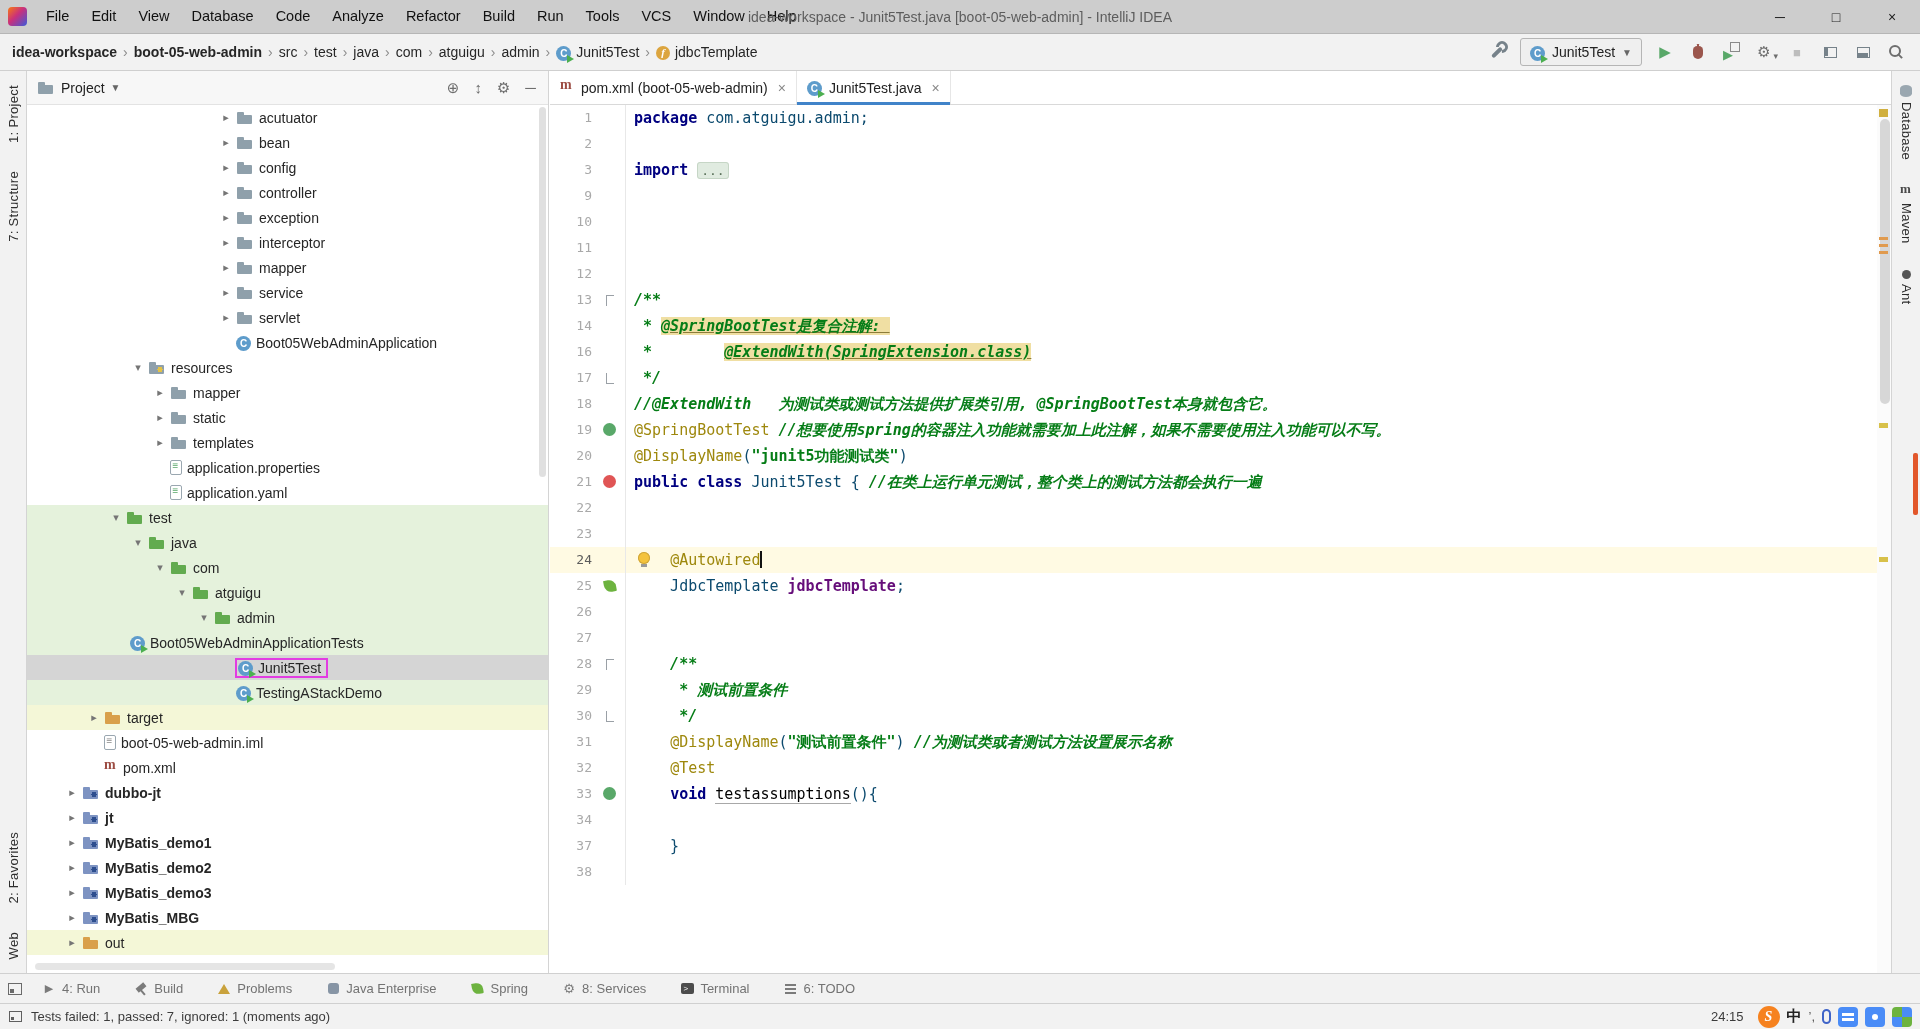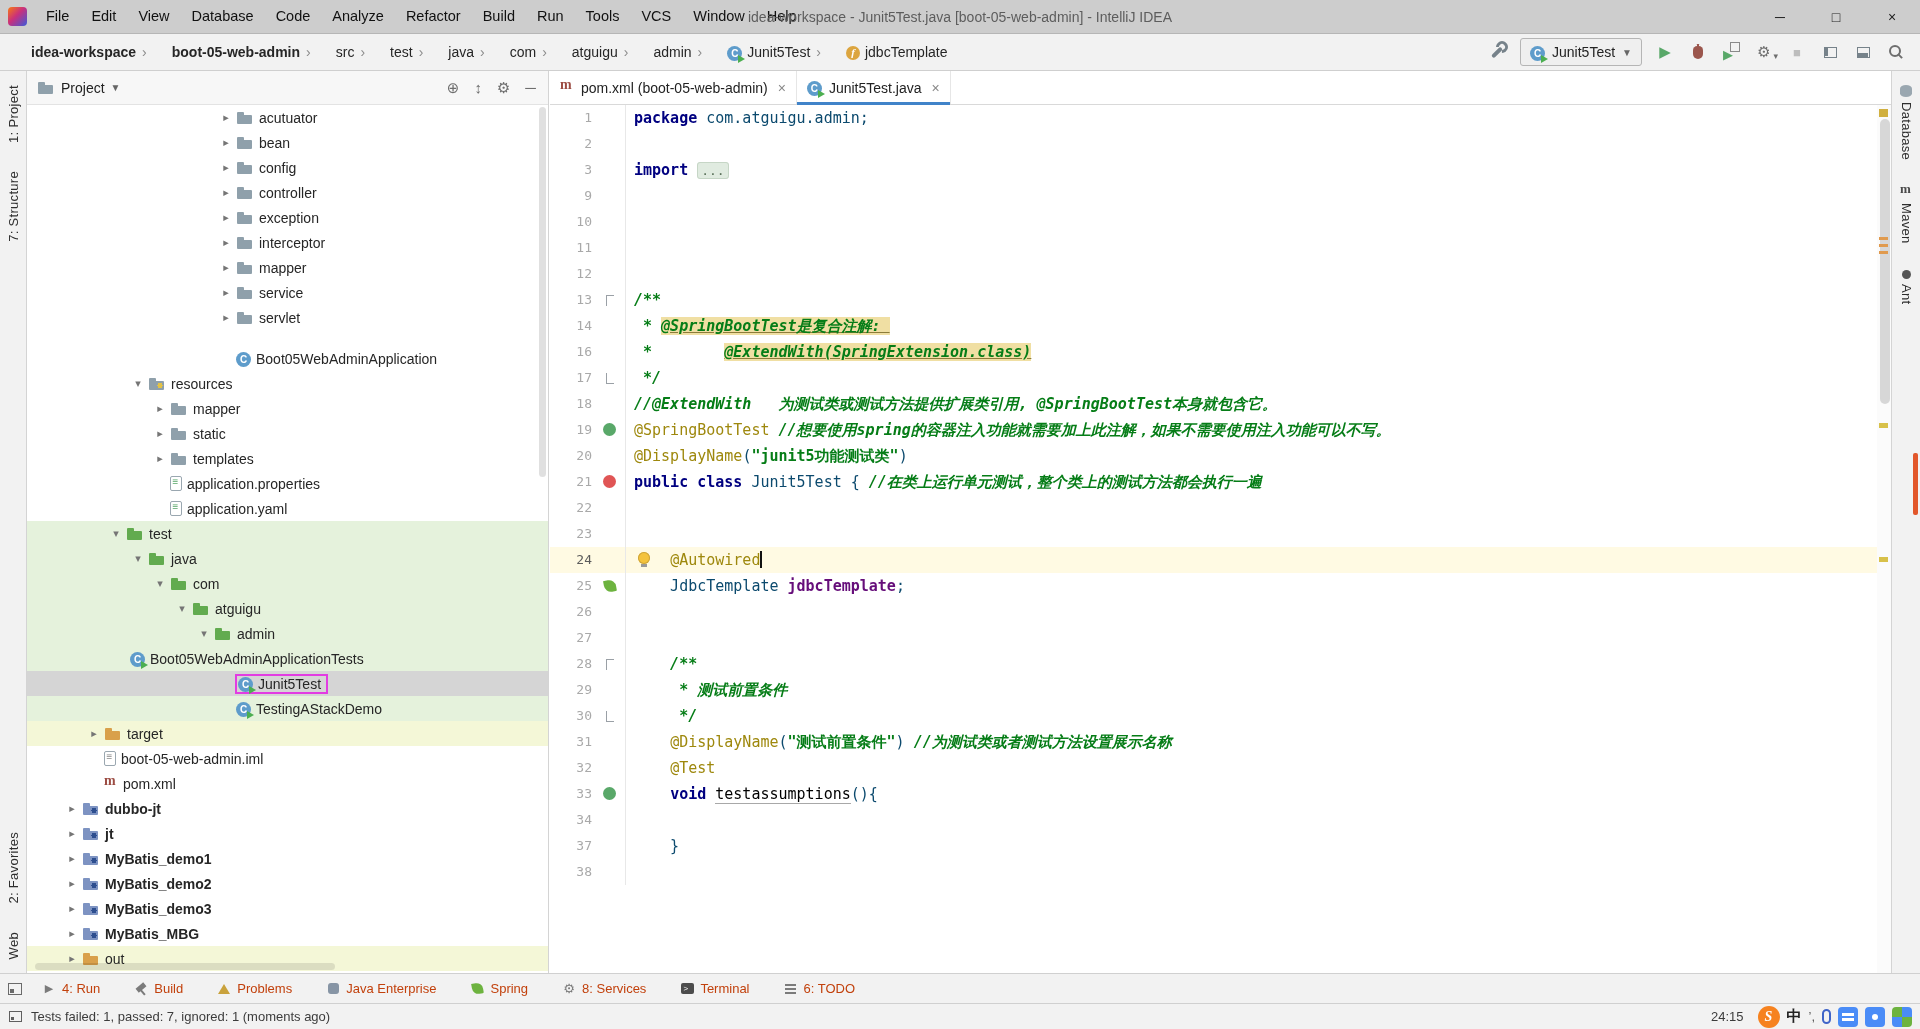--- a/index.html
+++ b/index.html
@@ -15,21 +15,21 @@
   .menu-bar{display:flex;align-items:flex-end;height:100%;}
   .menu-item{padding:0 11px;font-size:14.5px;line-height:34px;color:#111;cursor:default;}
   .win-title{position:absolute;left:50%;transform:translateX(-50%);font-size:14px;color:#5d5d5d;white-space:nowrap;}
   .window-controls{position:absolute;right:0;top:0;height:34px;display:flex;}
   .win-btn{width:56px;text-align:center;line-height:34px;font-size:14px;color:#222;}
 
   
   .toolbar{position:absolute;left:0;top:34px;right:0;height:37px;background:#f2f2f2;
            border-bottom:1px solid #cfcfcf;box-sizing:border-box;display:flex;align-items:center;}
   .breadcrumb{display:flex;align-items:center;padding-left:12px;gap:5px;white-space:nowrap;}
-  .crumb{display:inline-flex;align-items:center;gap:5px;font-size:14px;color:#262626;margin-left:19px;}
+  .crumb{display:inline-flex;align-items:center;gap:5px;font-size:14px;color:#262626;}
   .crumb.bold{font-weight:bold;}
   .crumb-sep{color:#8c8c8c;font-size:14px;padding:0 1px;}
   .toolbar-right{margin-left:auto;display:flex;align-items:center;gap:13px;padding-right:14px;}
   .tbi{width:20px;height:20px;position:relative;display:inline-flex;align-items:center;justify-content:center;flex:none;}
 
   .run-combo{display:flex;align-items:center;gap:7px;height:26px;padding:0 9px;border:1px solid #b5b5b5;
              border-radius:3px;background:#efefef;font-size:14px;color:#222;}
   .combo-caret{font-size:10px;color:#666;}
 
   
@@ -155,21 +155,21 @@
   .mark.y1{top:318px;height:5px;background:#d8c14a;}
   .mark.y2{top:452px;height:5px;background:#d8c14a;}
   .edge-bar{position:absolute;right:1px;top:453px;width:5px;height:62px;background:#e2572b;border-radius:2px;}
 
   
   .bottom-bar{position:absolute;left:0;right:0;bottom:26px;height:30px;background:#f2f2f2;border-top:1px solid #d0d0d0;
               box-sizing:border-box;display:flex;align-items:center;padding-left:8px;}
   .bb-switcher{width:14px;height:12px;border:1.5px solid #6a6a6a;box-sizing:border-box;margin-right:20px;position:relative;}
   .bb-switcher::after{content:"";position:absolute;left:1px;bottom:1px;width:4px;height:4px;background:#6a6a6a;}
   .bottom-bar-items{display:flex;align-items:center;gap:34px;}
-  .bb-item{display:inline-flex;align-items:center;gap:6px;font-size:13px;color:#c2410c;}
+  .bb-item{display:inline-flex;align-items:center;gap:6px;font-size:13px;color:#737373;}
   .bbi{width:14px;height:14px;position:relative;display:inline-flex;align-items:center;justify-content:center;flex:none;}
   .bi-run::before{content:"▶";color:#7b7b7b;font-size:11px;}
   .bi-build::before{content:"";position:absolute;left:2px;top:3px;width:10px;height:5px;background:#7b7b7b;transform:rotate(-40deg);}
   .bi-build::after{content:"";position:absolute;left:7px;top:5px;width:2px;height:9px;background:#7b7b7b;transform:rotate(-40deg);}
   .bi-problems::before{content:"";width:0;height:0;border-left:6px solid transparent;border-right:6px solid transparent;border-bottom:10px solid #c9a23c;}
   .bi-javaee::before{content:"";width:11px;height:11px;border-radius:3px;background:#8795a5;}
   .bi-spring::before{content:"";width:11px;height:11px;background:#6db33f;border-radius:0 60% 10% 60%;transform:rotate(-10deg);}
   .bi-services::before{content:"⚙";color:#7b7b7b;font-size:13px;font-family:"DejaVu Sans",sans-serif;}
   .bi-terminal::before{content:"";width:13px;height:11px;background:#4c4c4c;border-radius:2px;}
   .bi-terminal::after{content:">";position:absolute;color:#fff;font-size:8px;left:3px;top:3px;line-height:8px;}
@@ -372,21 +372,21 @@
             <span class="tree-label">service</span>
           </span>
         </div>
         <div class="tree-row" style="padding-left: 190px;">
           <span class="tw-arrow">▸</span>
           <span class="row-box">
             <span class="icon i-folder"></span>
             <span class="tree-label">servlet</span>
           </span>
         </div>
-        <div class="tree-row" style="padding-left: 190px; margin-top: 16px;">
+        <div class="tree-row" style="padding-left: 190px;">
           <span class="tw-arrow"></span>
           <span class="row-box">
             <span class="icon i-class"></span>
             <span class="tree-label">Boot05WebAdminApplication</span>
           </span>
         </div>
         <div class="tree-row" style="padding-left: 102px;">
           <span class="tw-arrow">▾</span>
           <span class="row-box">
             <span class="icon i-folder-res"></span>

